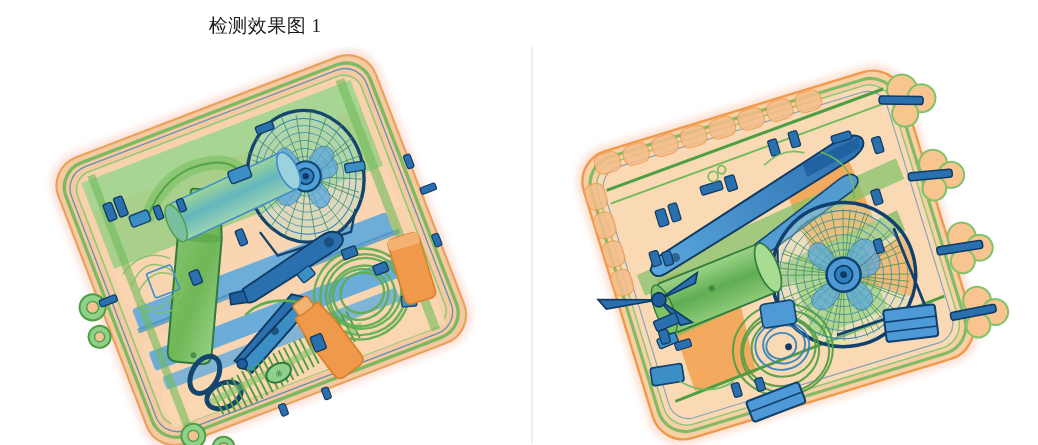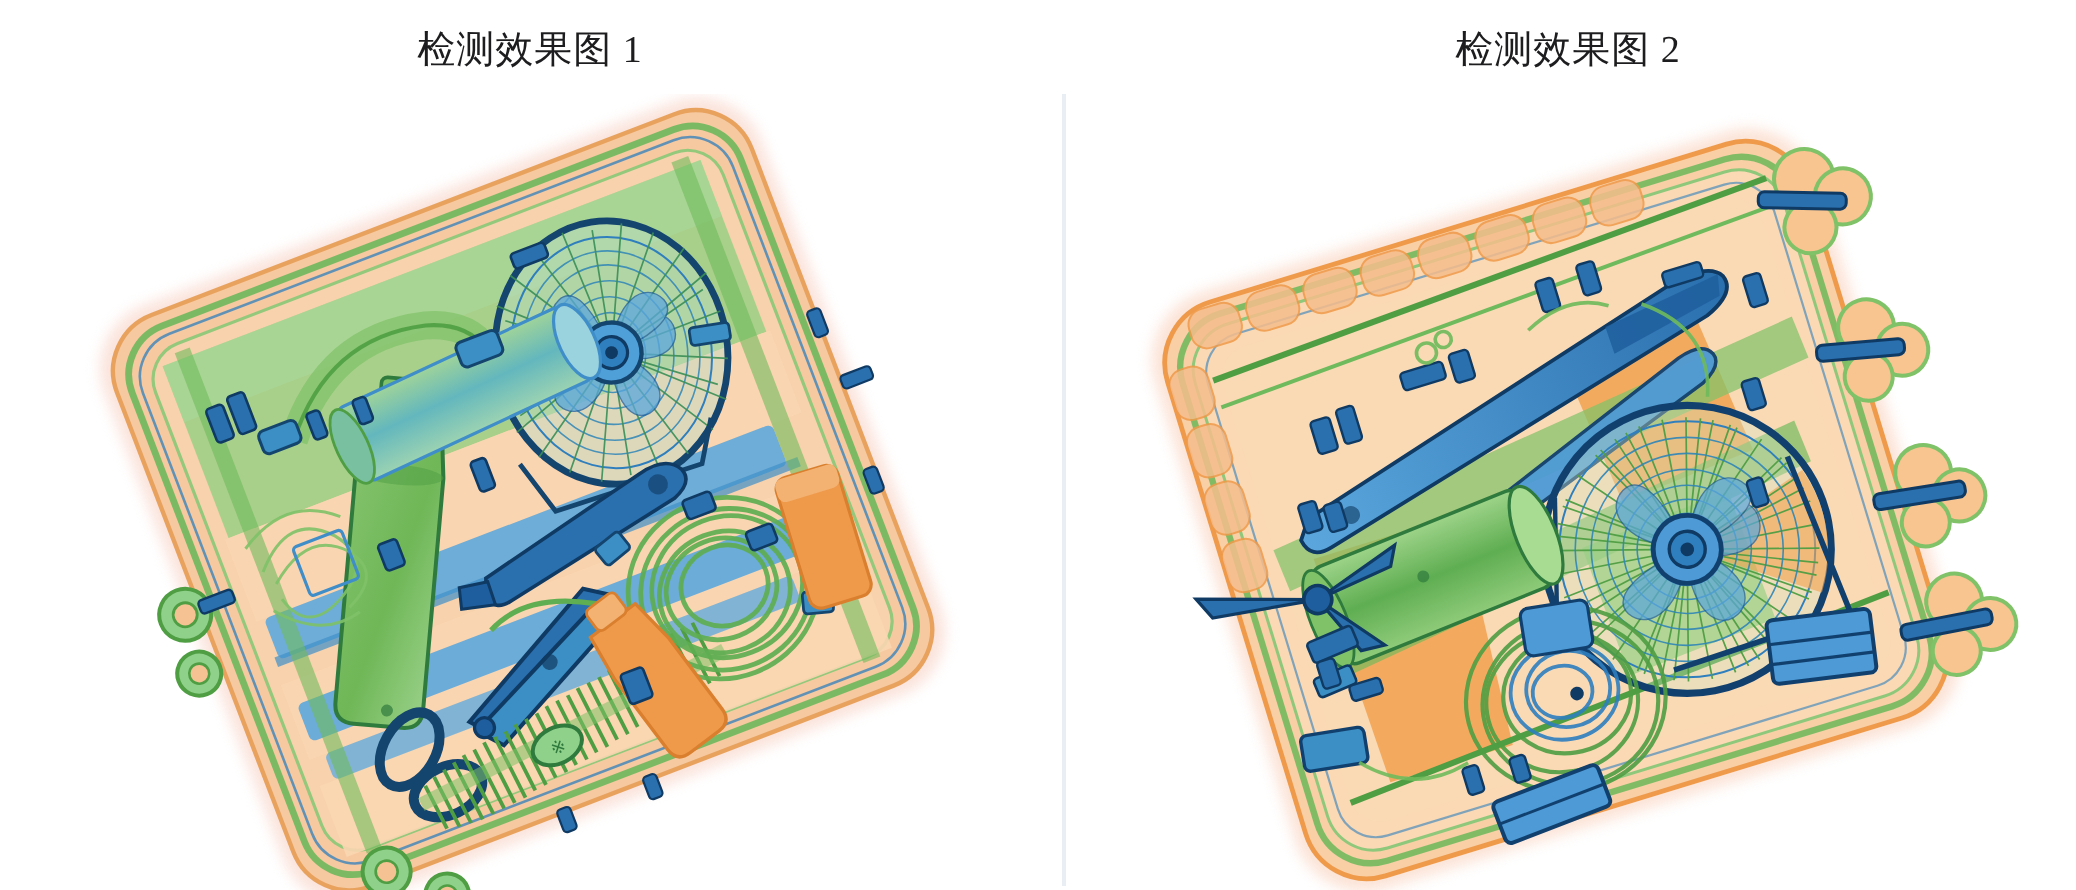--- a/index.html
+++ b/index.html
@@ -62,21 +62,20 @@
   }
   .xray-svg { display: block; width: 100%; height: 100%; }
 </style>
 </head>
 <body>
 
 <div class="page" style="background: rgb(255, 255, 255);">
 
   <div class="caption" id="caption-1" style="color: rgb(29, 29, 31);">检测效果图 1</div>
 
-  <div class="caption" id="caption-2" style="color: rgb(29, 29, 31);">检测效果图 2</div>
 
   <div class="divider" style="background: rgb(233, 238, 244);"></div>
 
   <div class="panel" id="panel-1">
     <div class="xray-stage">
       <svg class="xray-svg" viewBox="0 0 531 398" preserveAspectRatio="xMidYMid meet">
         <defs>
 
           <filter id="halo1" x="-12%" y="-12%" width="124%" height="124%">
             <feGaussianBlur stdDeviation="3.2"></feGaussianBlur>

